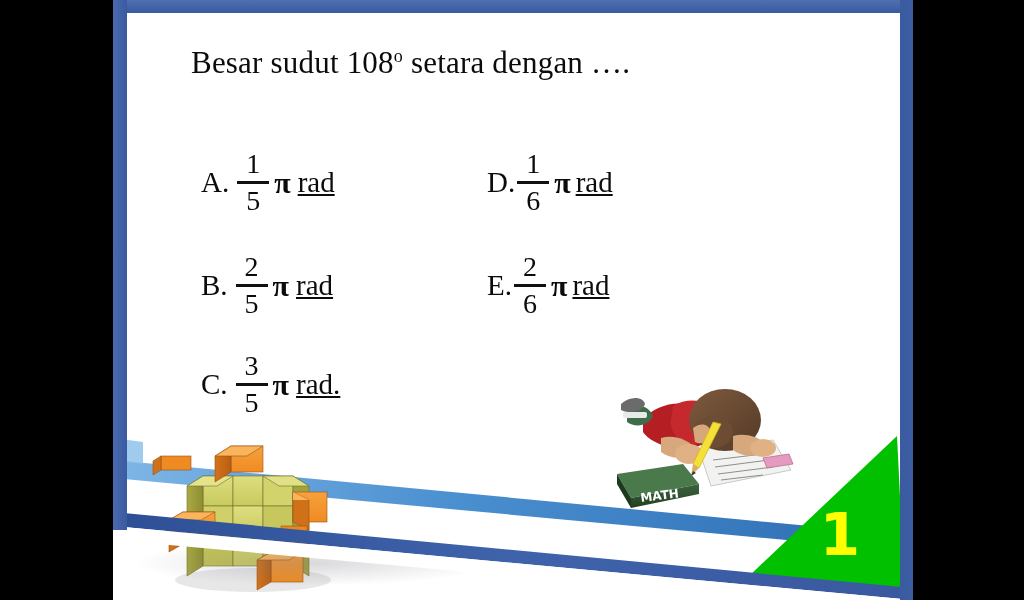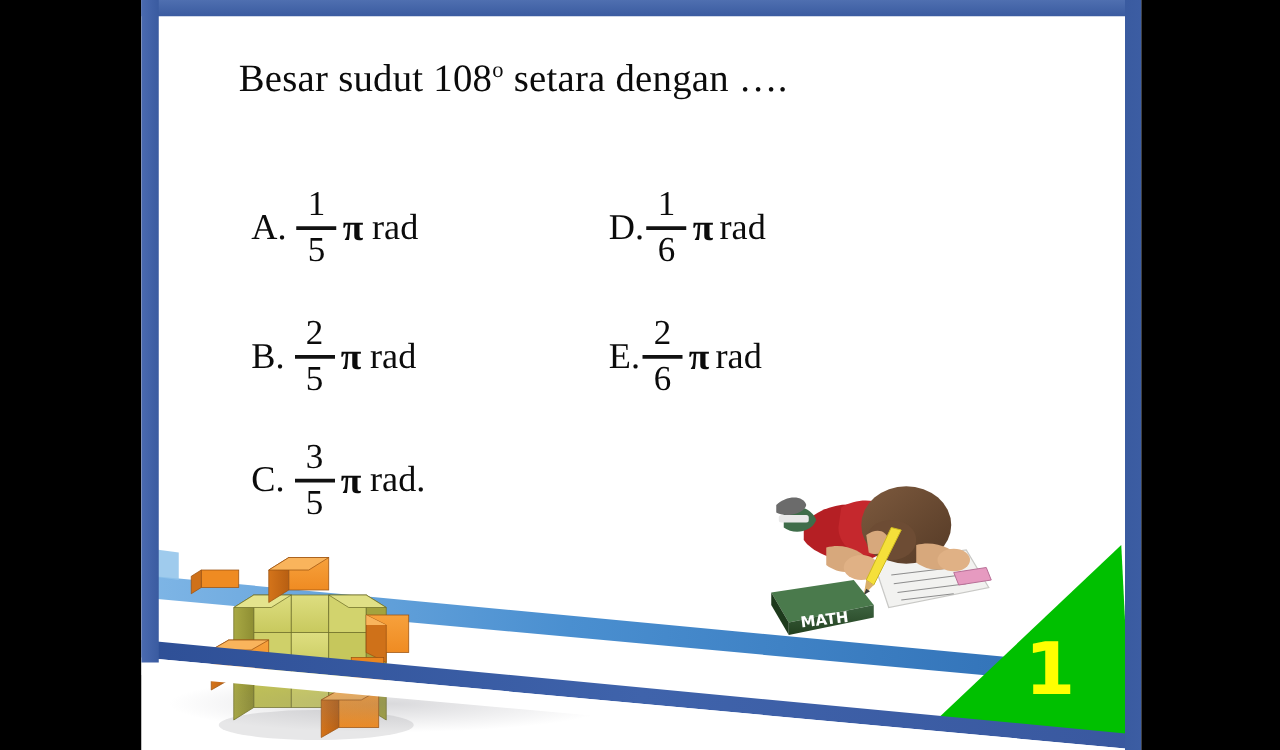--- a/index.html
+++ b/index.html
@@ -42,21 +42,21 @@
   #question .deg{font-size:18px;vertical-align:super;line-height:0;}
 
   .opt{position:absolute;display:flex;align-items:center;font-size:29px;color:#0b0b0b;}
   .opt .lbl{line-height:1;}
   .frac{display:inline-flex;flex-direction:column;align-items:center;
         line-height:1;margin:0 2px;}
   .frac .num{font-size:28px;padding-bottom:1px;}
   .frac .bar{display:block;width:32px;height:3px;background:#111;margin:2px 0;}
   .frac .den{font-size:28px;padding-top:1px;}
   .pi{font-size:30px;font-weight:bold;padding-left:3px;}
-  .unit{padding-left:7px;}
+  .unit{padding-left:7px;text-decoration:underline;}
   .unit.tight{padding-left:5px;}
 
   
   #optA{left:88px;top:150px;}
   #optB{left:88px;top:253px;}
   #optC{left:88px;top:352px;}
   
   #optD{left:374px;top:150px;}
   #optE{left:374px;top:253px;}
   #optD .lbl,#optE .lbl{margin-right:0px;}

